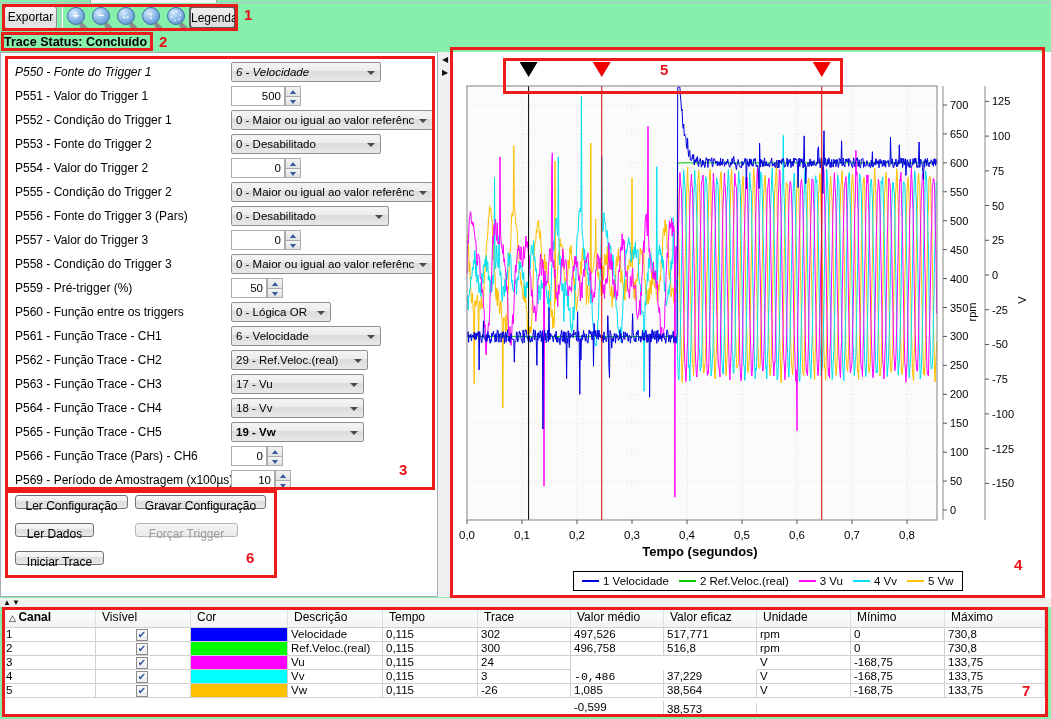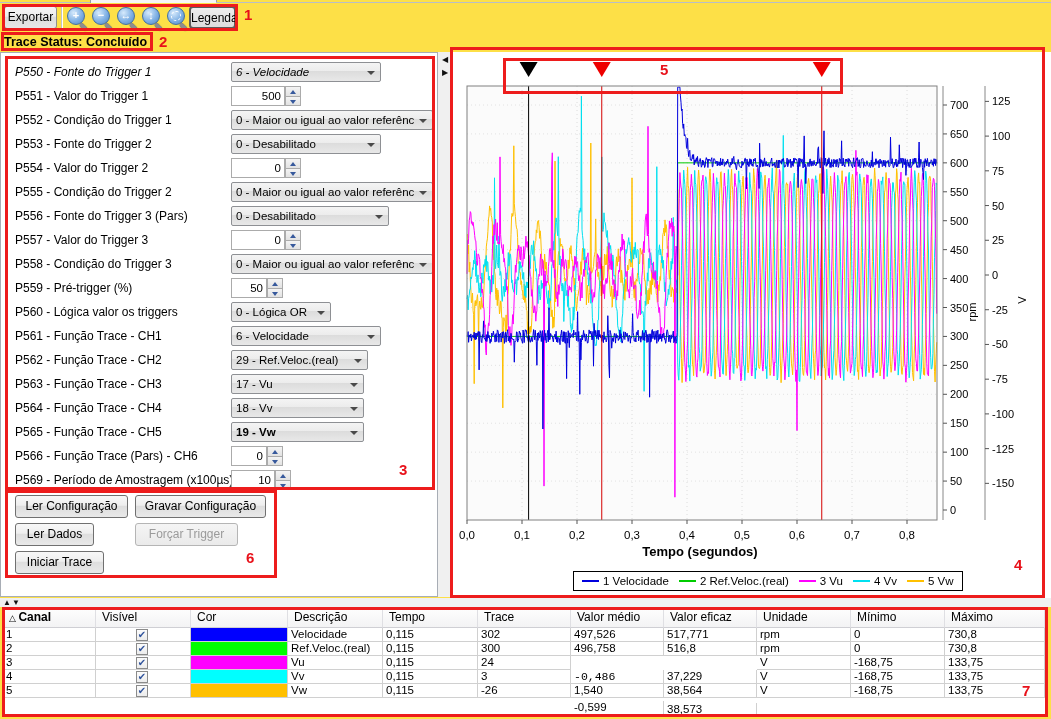--- a/index.html
+++ b/index.html
@@ -1,16 +1,16 @@
 <!DOCTYPE html>
 <html><head>
 <meta charset="utf-8">
 <style>
   html,body{margin:0;padding:0;background:#d8d8d8;}
-  #screen{position:relative;width:1051px;height:719px;background:#fde047;overflow:hidden;
+  #screen{position:relative;width:1051px;height:719px;background:#86efac;overflow:hidden;
           font-family:"Liberation Sans",sans-serif;font-size:12px;color:#000;}
   .abs{position:absolute;}
   
   #tabedge{left:90px;top:0;width:125px;height:3px;border-left:1px solid #9a9fa8;border-right:1px solid #9a9fa8;background:#f6f6f6;}
   #topline{left:0;top:2px;width:90px;height:1px;background:#b9bec7;}
   #topline2{left:216px;top:2px;width:835px;height:1px;background:#b9bec7;}
   
   #toolbar{left:0;top:4px;width:1051px;height:28px;}
   .btn{position:absolute;height:23px;box-sizing:border-box;border:1px solid #8e8f8f;border-radius:3px;
        background:linear-gradient(#f6f6f6,#ededed 45%,#dddddd 46%,#e6e6e6);
@@ -38,21 +38,21 @@
   .pspin{position:absolute;left:230px;top:1px;height:20px;}
   .spinbox{position:absolute;left:0;top:0;height:20px;box-sizing:border-box;border:1px solid #ababab;background:#fff;
            text-align:right;line-height:18px;font-size:11.5px;padding-right:3px;}
   .spinbtns{position:absolute;top:0;width:16px;height:20px;}
   .spinbtn{position:absolute;left:0;width:16px;height:10px;box-sizing:border-box;border:1px solid #ababab;
            background:linear-gradient(#f4f4f4,#e2e2e2);}
   .spinbtn.up{top:0;border-bottom:none;}
   .spinbtn.dn{top:10px;}
   .tri-up{position:absolute;left:4px;top:3px;width:0;height:0;border-left:3px solid transparent;border-right:3px solid transparent;border-bottom:4px solid #37599c;}
   .tri-dn{position:absolute;left:4px;top:3px;width:0;height:0;border-left:3px solid transparent;border-right:3px solid transparent;border-top:4px solid #37599c;}
-  .actbtn{position:absolute;height:23px;box-sizing:border-box;border:1px solid #707070;border-radius:3px;
+  .actbtn{position:absolute;height:14px;box-sizing:border-box;border:1px solid #707070;border-radius:3px;
           background:linear-gradient(#f8f8f8,#eee 45%,#ddd 46%,#e9e9e9);text-align:center;line-height:21px;font-size:12px;}
   .actbtn.disabled{color:#9b9b9b;border-color:#b5b5b5;background:linear-gradient(#f5f5f5,#eaeaea);}
   
   #vsplit{left:438px;top:52px;width:14px;height:545px;background:#f0f0f0;}
   .varrow{position:absolute;left:4px;font-size:8px;line-height:10px;color:#111;cursor:pointer;}
   #hsplit{left:0;top:598px;width:1051px;height:9px;background:#f0f0f0;}
   #hsplit .harrows{position:absolute;left:3px;top:0;font-size:8px;letter-spacing:1px;color:#111;cursor:pointer;}
   
   #chartPanel{left:452px;top:52px;width:599px;height:546px;background:#fff;}
   #legendBox{position:absolute;left:121px;top:519px;height:20px;box-sizing:border-box;border:1px solid #000;
@@ -209,21 +209,21 @@
             <div class="spinbtn up">
               <div class="tri-up"></div>
             </div>
             <div class="spinbtn dn">
               <div class="tri-dn"></div>
             </div>
           </div>
         </div>
       </div>
       <div class="prow" style="top: 248px;">
-        <div class="plabel">P560 - Lógica valor os triggers</div>
+        <div class="plabel">P560 - Função entre os triggers</div>
         <div class="pselect" style="width: 100px;">
           <div class="txt">0 - Lógica OR</div>
           <div class="selarrow"></div>
         </div>
       </div>
       <div class="prow" style="top: 272px;">
         <div class="plabel">P561 - Função Trace - CH1</div>
         <div class="pselect" style="width: 150px;">
           <div class="txt">6 - Velocidade</div>
           <div class="selarrow"></div>
@@ -505,21 +505,21 @@
       <div class="td" style="left: 848px; width: 94px; top: 62px;">-168,75</div>
       <div class="td" style="left: 942px; width: 100px; top: 62px;">133,75</div>
       <div class="td" style="left: 0px; width: 93px; top: 76px;">5</div>
       <div class="td" style="left: 93px; width: 95px; top: 76px;">
         <div class="cbox" style="left: 40px; top: 1px;">✔</div>
       </div>
       <div class="td" style="left: 188px; width: 97px; top: 76px; background: rgb(255, 192, 0);"></div>
       <div class="td" style="left: 285px; width: 95px; top: 76px;">Vw</div>
       <div class="td" style="left: 380px; width: 95px; top: 76px;">0,115</div>
       <div class="td" style="left: 475px; width: 93px; top: 76px;">-26</div>
-      <div class="td" style="left: 568px; width: 93px; top: 76px;">1,540</div>
+      <div class="td" style="left: 568px; width: 93px; top: 76px;">1,085</div>
       <div class="td" style="left: 661px; width: 93px; top: 76px;">38,564</div>
       <div class="td" style="left: 754px; width: 94px; top: 76px;">V</div>
       <div class="td" style="left: 848px; width: 94px; top: 76px;">-168,75</div>
       <div class="td" style="left: 942px; width: 100px; top: 76px;">133,75</div>
     </div>
 
   <div id="annos">
       <div class="anno" style="left: 2px; top: 4px; width: 236px; height: 27px; border-color: rgb(237, 28, 28);"></div>
       <div class="annoNum" style="left: 244px; top: 6px;">1</div>
       <div class="anno" style="left: 1px; top: 32px; width: 152px; height: 19px; border-color: rgb(237, 28, 28);"></div>

